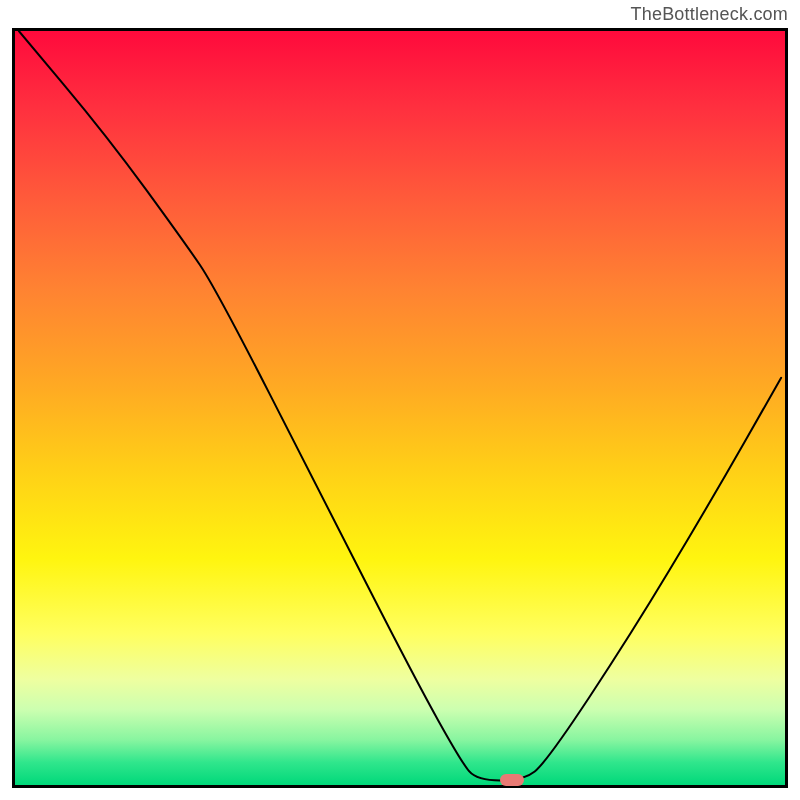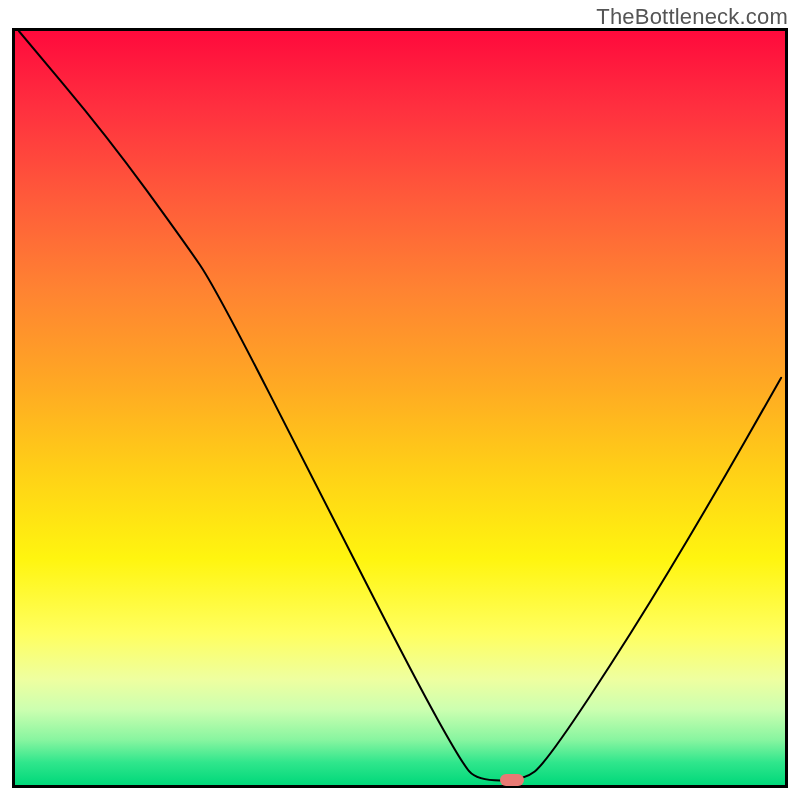--- a/index.html
+++ b/index.html
@@ -57,21 +57,21 @@
     height: 12px;
     border-radius: 6px;
     background: #e87a74;
     transform: translate(-50%, -50%);
   }
   .attribution {
     position: absolute;
     right: 12px;
     top: 4px;
     color: #555555;
-    font-size: 22px;
+    font-size: 18px;
     letter-spacing: 0.2px;
   }
 </style>
 </head>
 <body>
 
 <div class="attribution">TheBottleneck.com</div>
 
 <div class="frame">
   <div class="gradient"></div>

